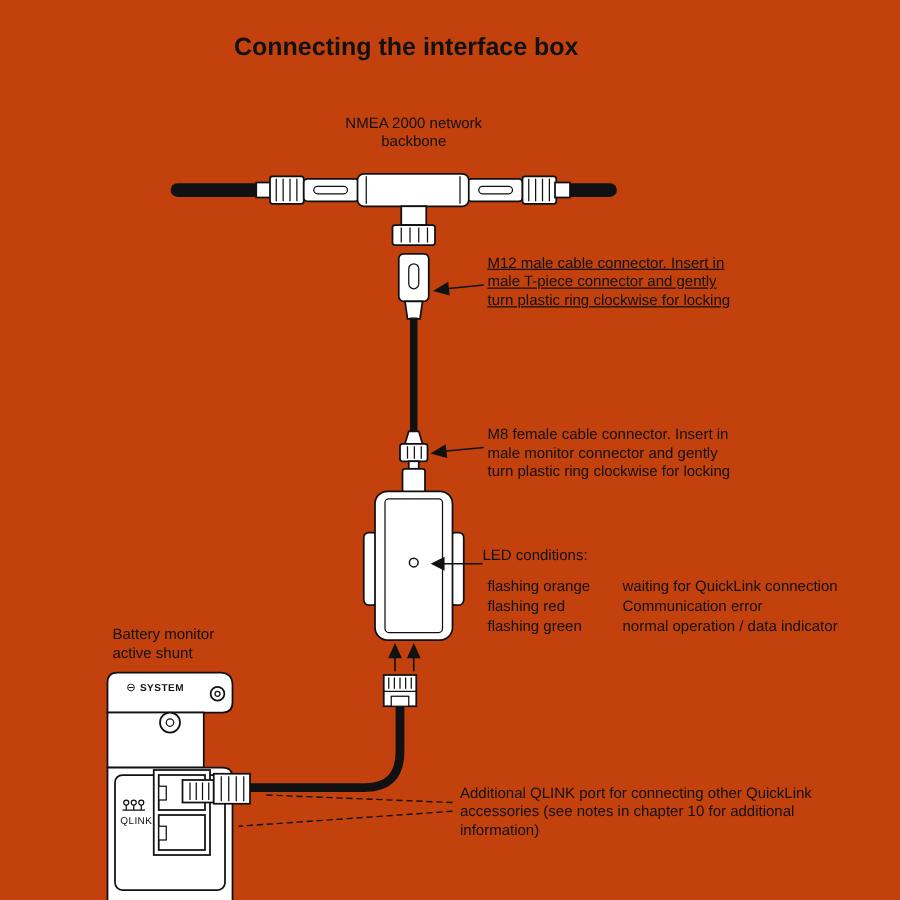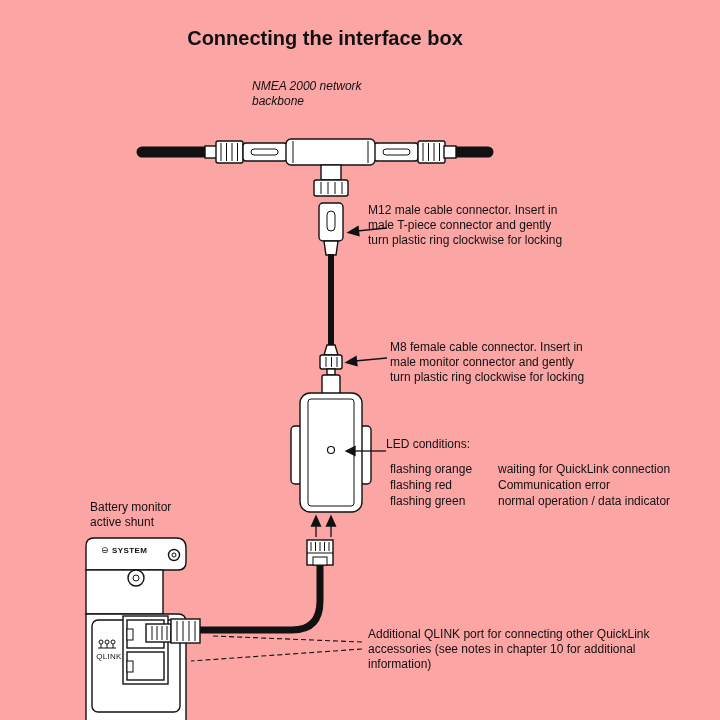--- a/index.html
+++ b/index.html
@@ -1,24 +1,24 @@
 <!DOCTYPE html>
 <html><head>
 <meta charset="utf-8">
 <style>
   * { margin:0; padding:0; box-sizing:border-box; }
   html,body { background:#fff; }
   body { font-family:"Liberation Sans","DejaVu Sans",sans-serif; color:#111; }
-  .canvas { position:relative; width:720px; height:720px; background:#fca5a5; overflow:hidden; }
+  .canvas { position:relative; width:720px; height:720px; background:#c2410c; overflow:hidden; }
   .canvas svg { position:absolute; left:0; top:0; }
   .label { position:absolute; font-size:12px; line-height:15px; color:#111; white-space:pre-line; }
   .title { position:absolute; left:0; top:27px; width:650px; text-align:center;
            font-size:20px; font-weight:bold; color:#111; }
-  .backbone { left:252px; top:79px; width:158px; text-align:left;font-style:italic; }
-  .m12 { left:368px; top:203px; }
+  .backbone { left:252px; top:91px; width:158px; text-align:center; }
+  .m12 { left:390px; top:203px;text-decoration:underline; }
   .m8  { left:390px; top:340px; }
   .led-head { left:386px; top:437px; }
   .led-rows { position:absolute; left:390px; top:461px; width:320px; font-size:12px; color:#111; }
   .led-row { display:flex; align-items:center; height:16px; }
   .led-col { width:103px; display:flex; align-items:flex-start;gap:48px; }
   .led-state { white-space:nowrap; }
   .led-line { flex:1; height:1px; background:#111; margin-left:4px; }
   .led-meaning { margin-left:5px; white-space:nowrap; }
   .battery { left:90px; top:500px; }
   .qlink-note { left:368px; top:627px; }

